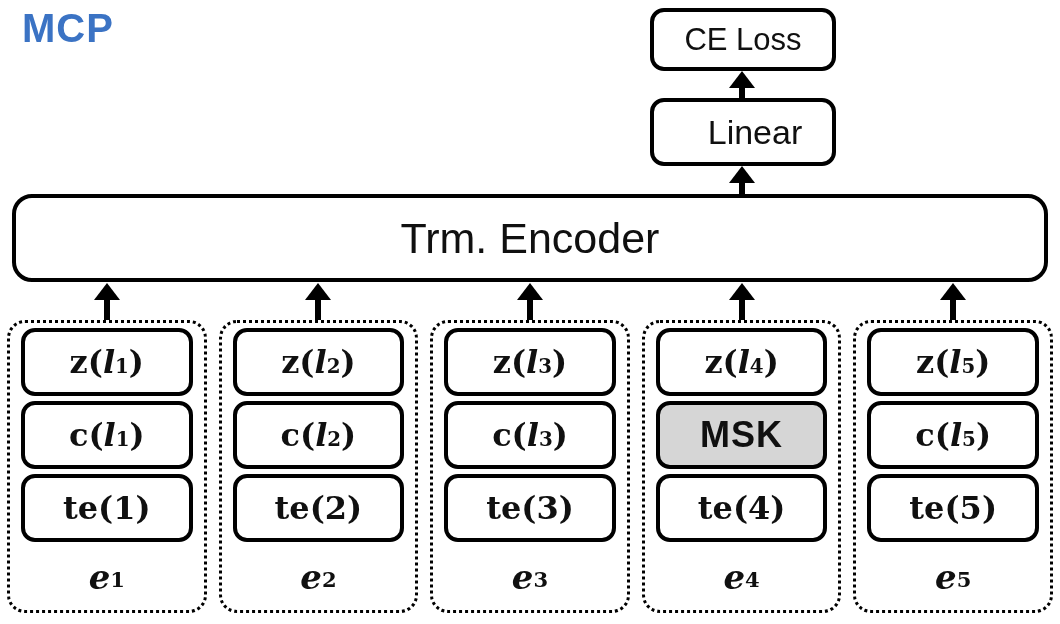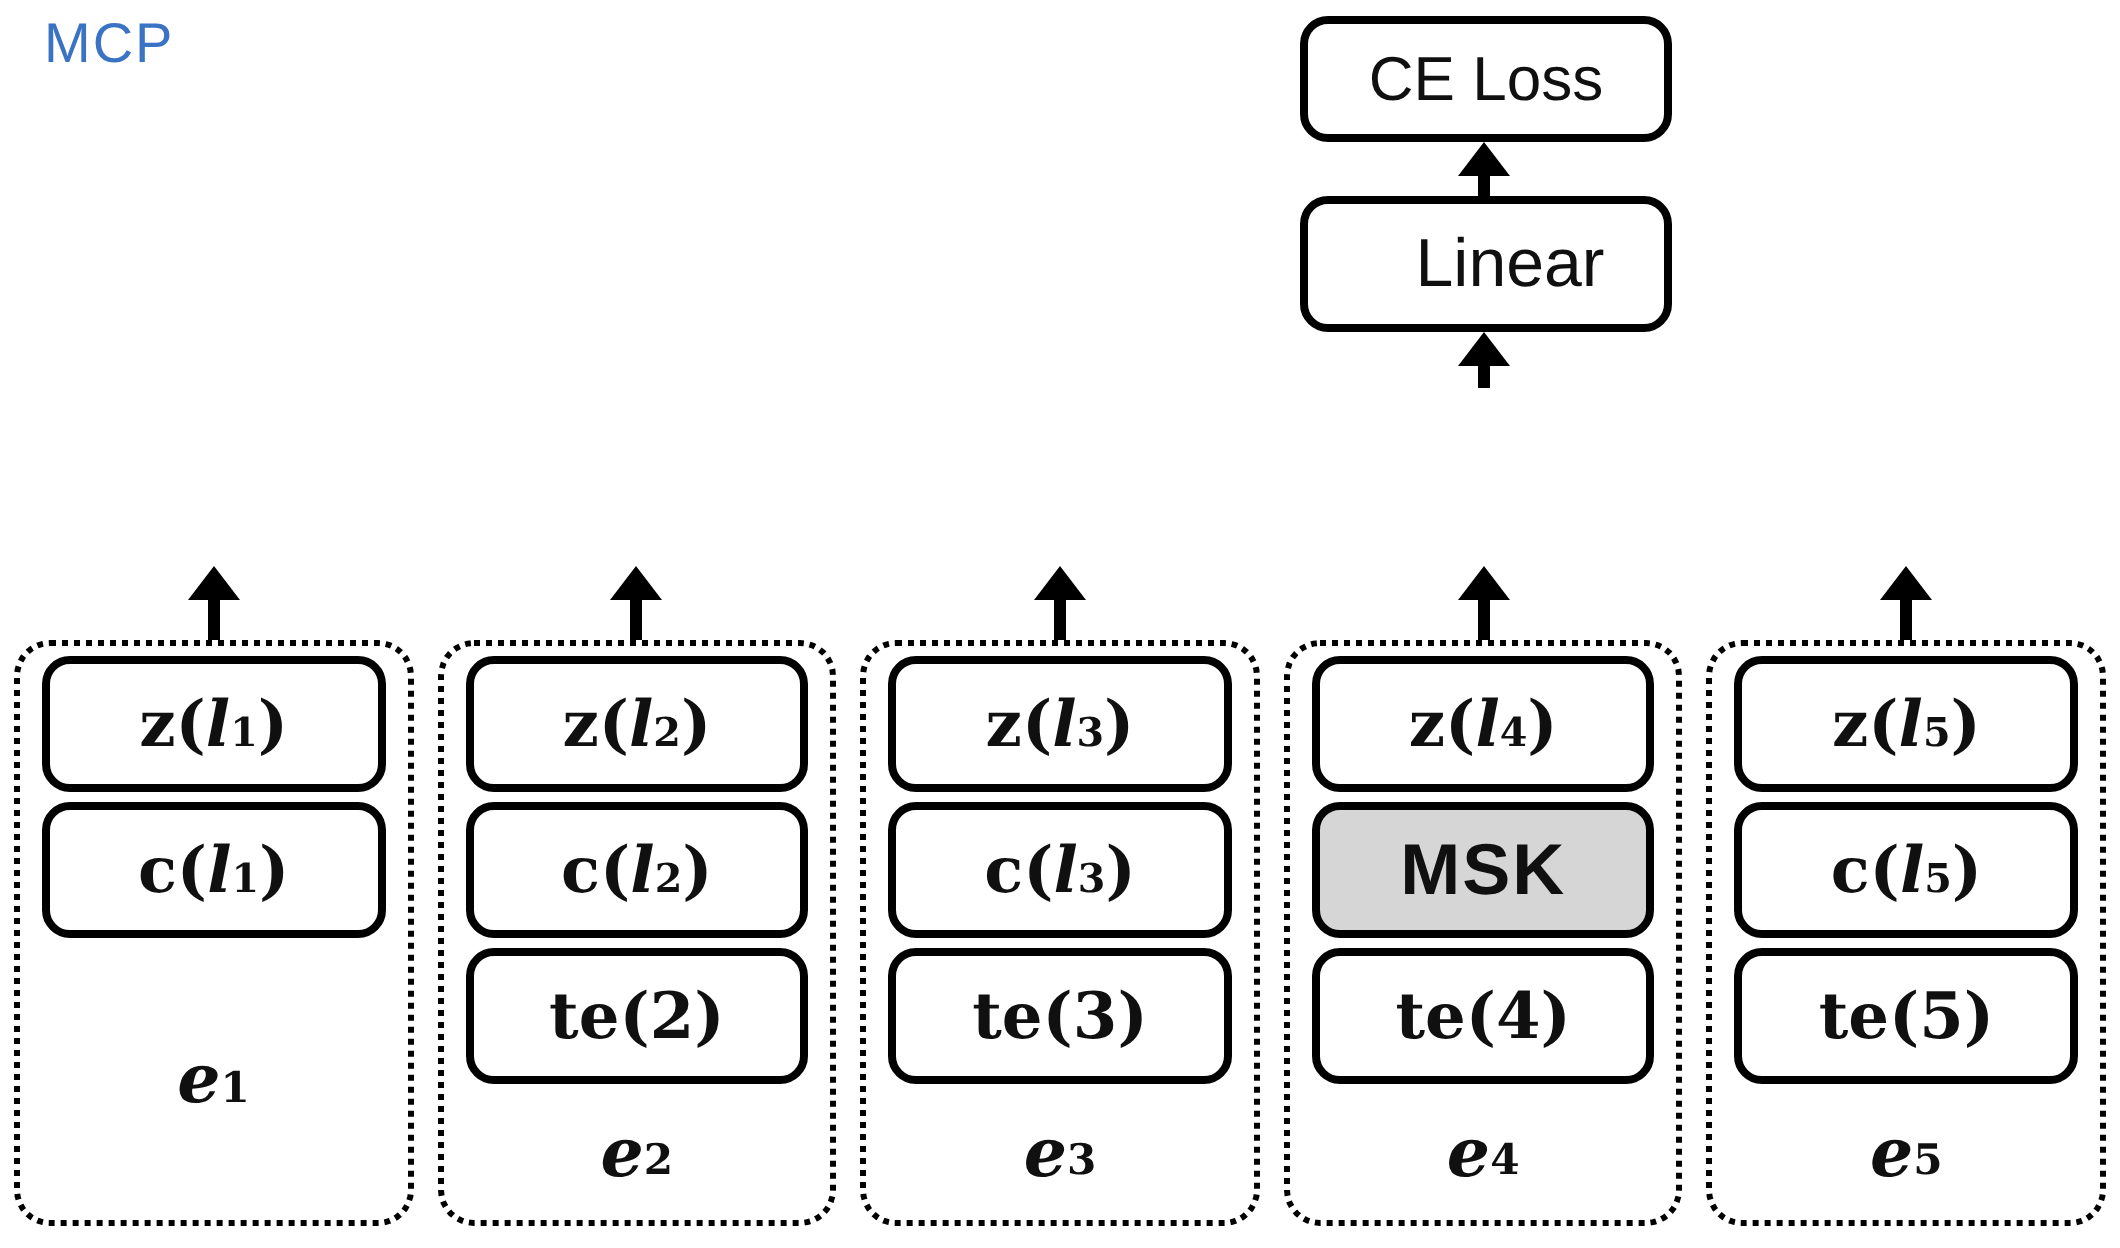--- a/index.html
+++ b/index.html
@@ -11,22 +11,22 @@
     width: 1060px;
     height: 624px;
     background: #ffffff;
     overflow: hidden;
   }
 
   .diagram-title {
     position: absolute;
     left: 22px;
     top: 6px;
-    font-size: 28px;
-    font-weight: normal;
+    font-size: 40px;
+    font-weight: bold;
     letter-spacing: 1px;
     color: var(--accent_blue, #3B73C4);
   }
 
   .node {
     position: absolute;
     border: 4px solid var(--line, #000);
     border-radius: 14px;
     background: #fff;
     display: flex;
@@ -141,20 +141,23 @@
 
   <div class="node linear">
     <span>Linear</span>
   </div>
 
   <div class="arrow arrow-linear">
     <div class="head"></div>
     <div class="stem"></div>
   </div>
 
+  <div class="node encoder">
+    <span>Trm. Encoder</span>
+  </div>
 
   <div class="arrow-row">
     <div class="slot">
         <div class="arrow">
           <div class="head"></div>
           <div class="stem"></div>
         </div>
       </div>
     <div class="slot">
         <div class="arrow">
@@ -189,20 +192,23 @@
         <span>z(</span>
           <span class="var">l</span>
           <sub>1</sub>
           <span>)</span>
       </div>
       <div class="cell">
         <span>c(</span>
           <span class="var">l</span>
           <sub>1</sub>
           <span>)</span>
+      </div>
+      <div class="cell">
+        <span>te(1)</span>
       </div>
       <div class="e-label">
         <span class="var">e</span>
           <sub>1</sub>
       </div>
     </div>
 
     <div class="column">
       <div class="cell">
         <span>z(</span>

